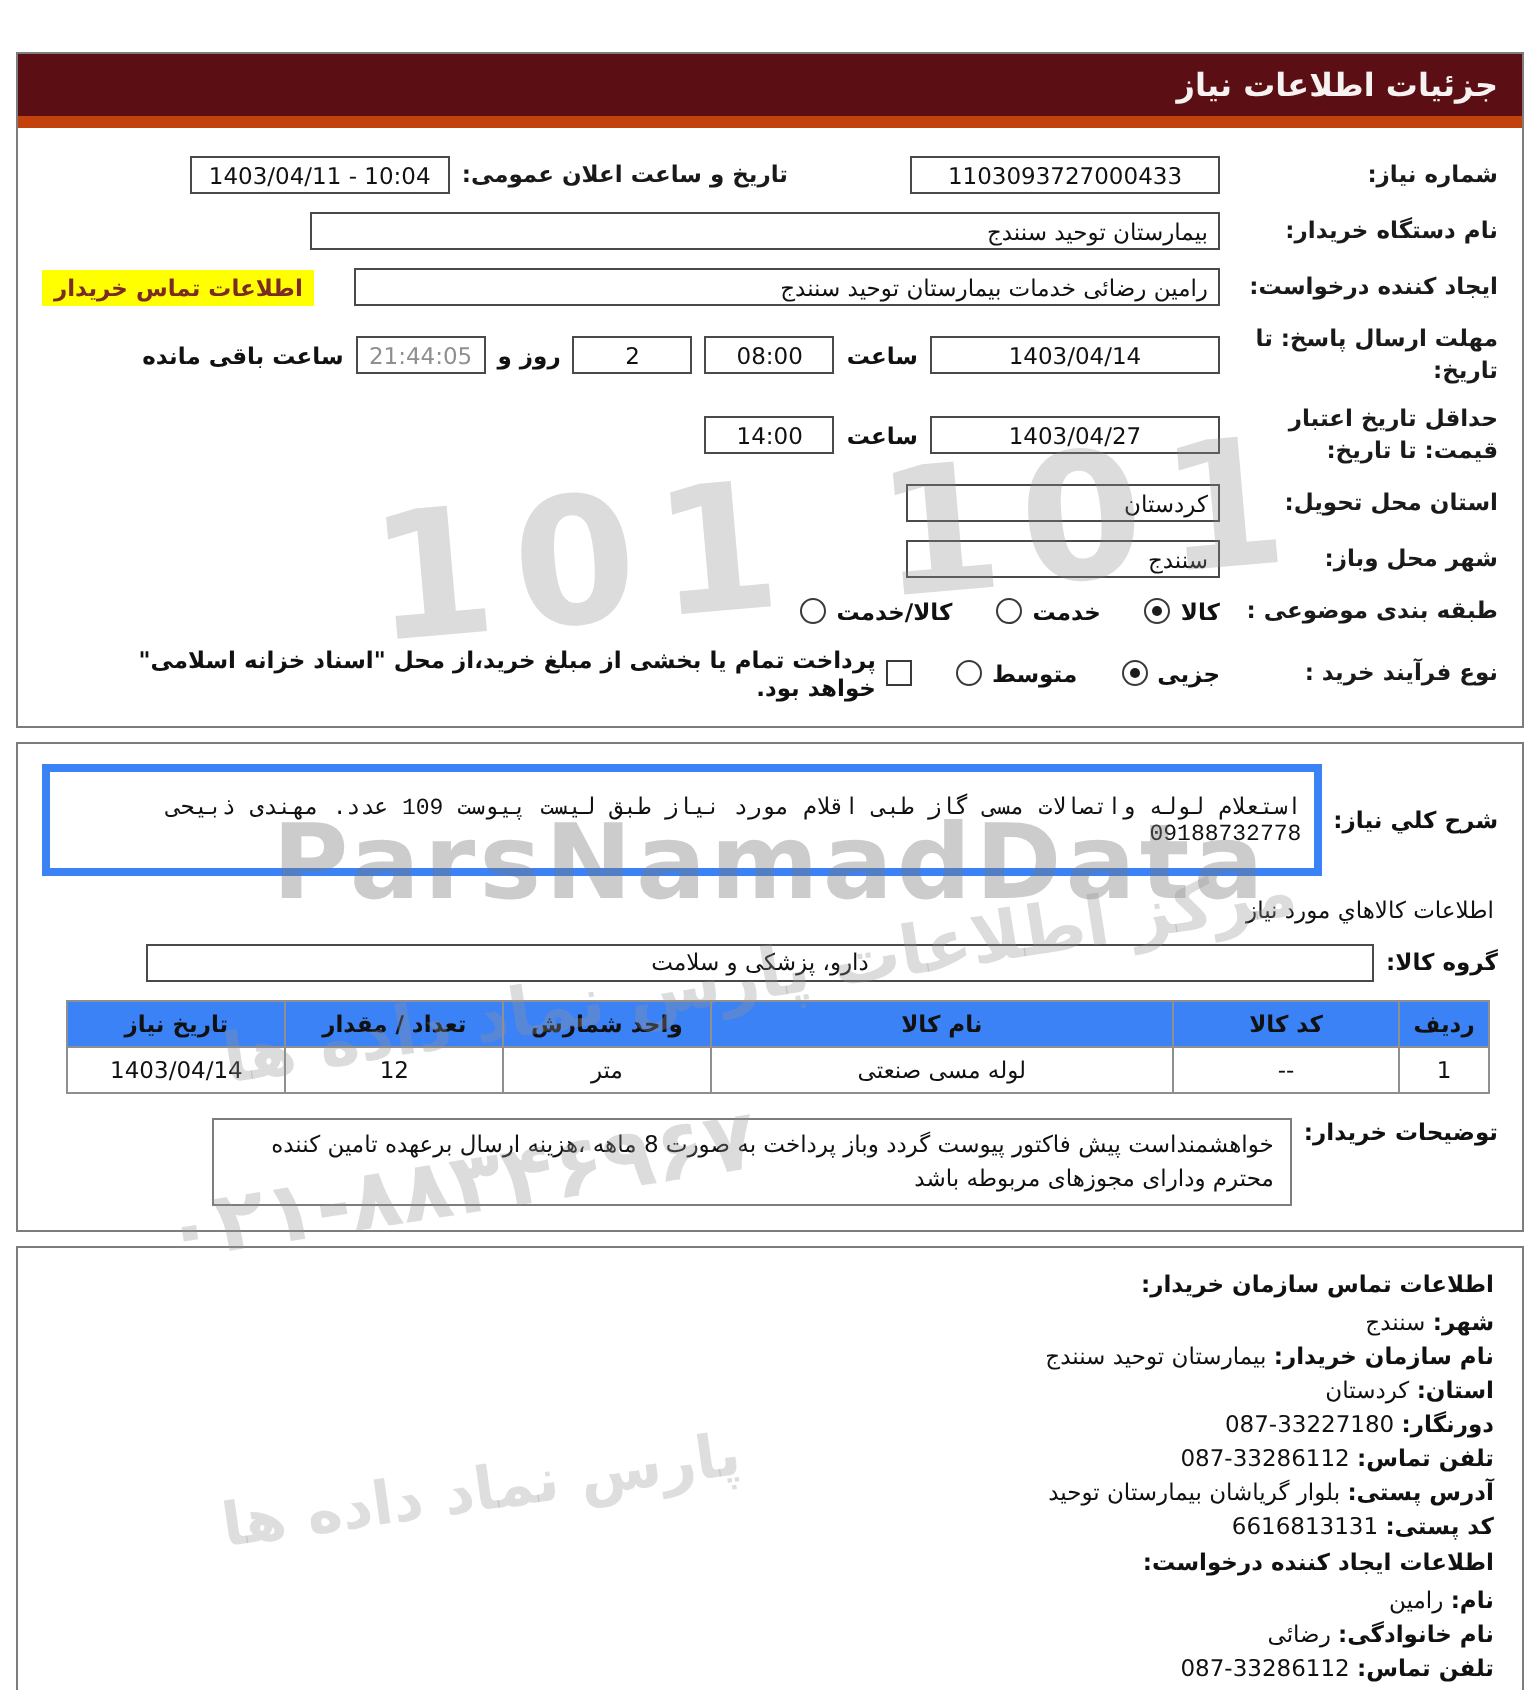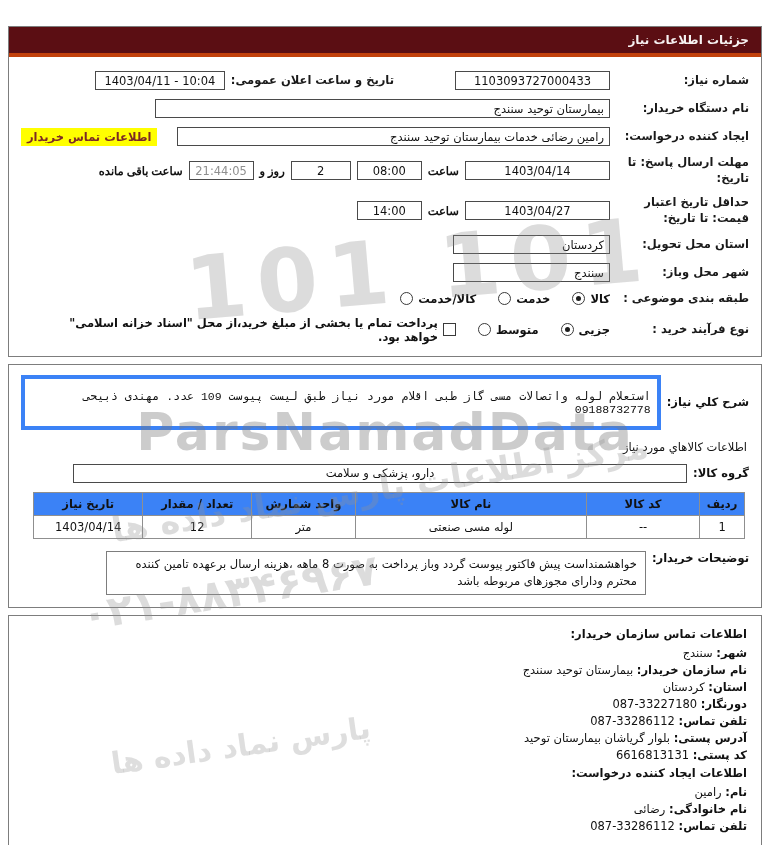--- a/index.html
+++ b/index.html
@@ -14,31 +14,31 @@
     overflow: hidden;
     position: relative;
   }
   .page { padding: 26px 8px 8px; position: relative; }
 
   .panel { border: 1px solid #7d7d7d; background: #fff; margin-bottom: 7px; }
   .titlebar {
     background: #5b0e13;
     color: #f7f2f2;
     font-weight: bold;
-    font-size: 12px;
+    font-size: 16px;
     padding: 6px 12px;
-    border-bottom: 4px solid #c2410c;
+    border-bottom: 6px solid #c2410c;
   }
 
   .form { padding: 14px 12px 12px; }
   .row { display: flex; align-items: center; gap: 6px; margin-bottom: 9px; }
   .row:last-child { margin-bottom: 0; }
   .lbl { width: 133px; font-weight: bold; color: #1a1a1a; flex-shrink: 0; line-height: 1.35; }
   .lbl.auto { width: auto; }
-  .inline-lbl { font-weight: bold; white-space: nowrap; font-family: Liberation Serif, serif; }
+  .inline-lbl { font-weight: bold; white-space: nowrap; }
   .box {
     display: inline-flex; align-items: center;
     height: 19px; border: 1px solid #4a4a4a; background: #fff;
     padding: 0 5px; font-size: 11.5px; overflow: hidden; white-space: nowrap;
   }
   .ltr { direction: ltr; }
   .center { justify-content: center; }
   .grow { flex: 1; }
   .w60 { width: 60px; } .w65 { width: 65px; } .w130 { width: 130px; }
   .w145 { width: 145px; } .w155 { width: 155px; } .w157 { width: 157px; }

